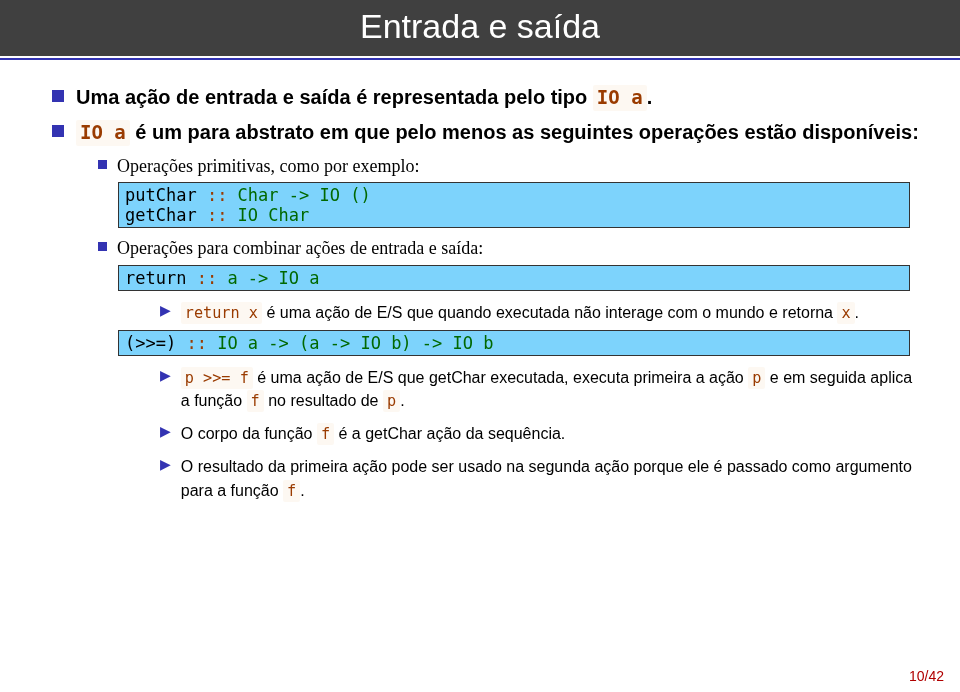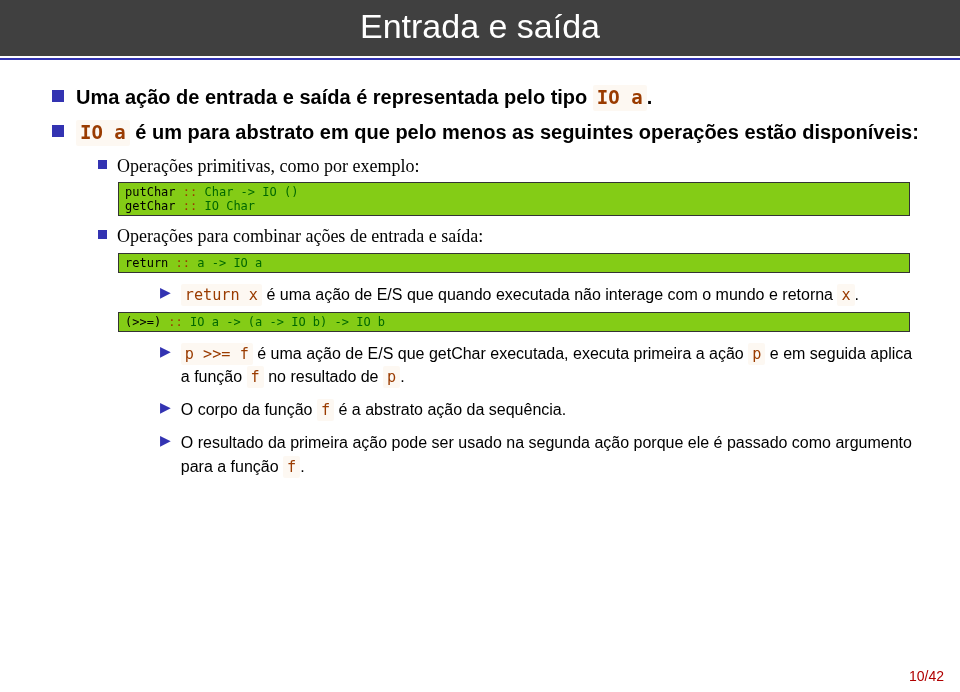--- a/index.html
+++ b/index.html
@@ -63,22 +63,22 @@
   .l2-text {
     font-size: 18px;
     line-height: 1.35;
     font-family: Liberation Serif, serif;
   }
   .codebox {
     margin: 4px 10px 4px 66px;
     border: 1px solid #333;
     padding: 2px 6px;
     font-family: "DejaVu Sans Mono", monospace;
-    font-size: 12px;
-    background: #84cc16;
+    font-size: 17px;
+    background: #7dd3fc;
     color: #9a3b00;
   }
   .codebox .kw { color: #9a3b00; }
   .codebox .ty { color: #006800; }
   .codebox .fn { color: #000; }
   .codebox-line { white-space: pre; }
   .bullet-l3 {
     display: flex;
     align-items: flex-start;
     margin: 10px 0 6px 108px;
@@ -168,21 +168,21 @@
   <div class="bullet-l3">
     <div class="tri">▶</div>
     <div class="l3-text">
       <span class="inline-code">p &gt;&gt;= f</span><span> é uma ação de E/S que getChar executada, executa primeira a ação </span><span class="inline-code">p</span><span> e em seguida aplica a função </span><span class="inline-code">f</span><span> no resultado de </span><span class="inline-code">p</span><span>.</span>
     </div>
   </div>
 
   <div class="bullet-l3">
     <div class="tri">▶</div>
     <div class="l3-text">
-      <span>O corpo da função </span><span class="inline-code">f</span><span> é a abstrato ação da sequência.</span>
+      <span>O corpo da função </span><span class="inline-code">f</span><span> é a getChar ação da sequência.</span>
     </div>
   </div>
 
   <div class="bullet-l3">
     <div class="tri">▶</div>
     <div class="l3-text">
       <span>O resultado da primeira ação pode ser usado na segunda ação porque ele é passado como argumento para a função </span><span class="inline-code">f</span><span>.</span>
     </div>
   </div>
 

